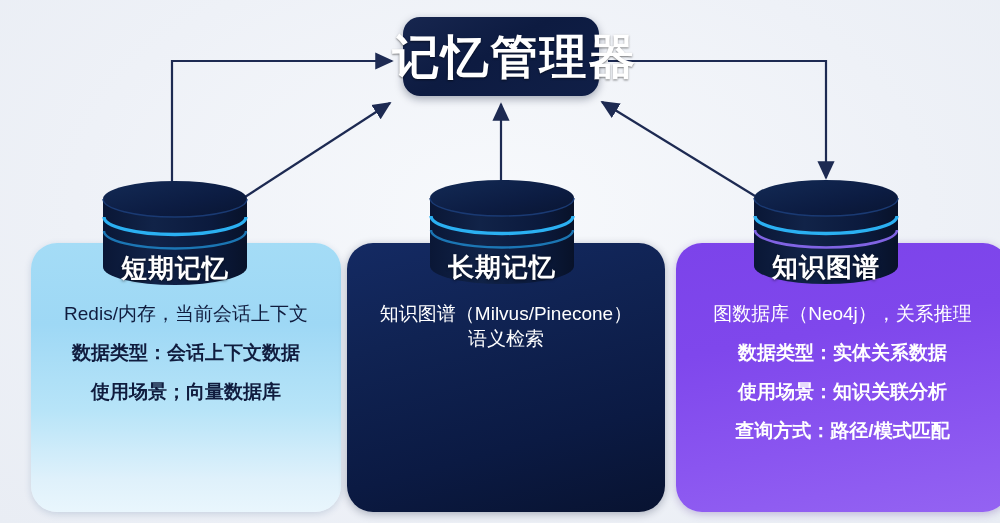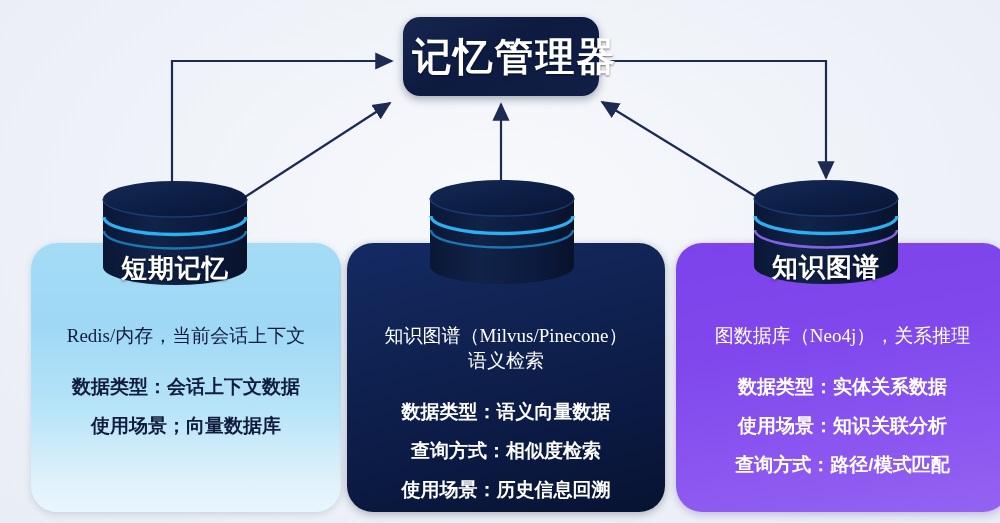--- a/index.html
+++ b/index.html
@@ -40,21 +40,21 @@
     height: 79px;
     border-radius: 17px;
     background: linear-gradient(150deg, #17264f 0%, #0d1b41 45%, #101f47 100%);
     box-shadow: 0 3px 9px rgba(10,20,50,0.35);
     display: flex;
     align-items: center;
     justify-content: center;
   }
   .manager-label {
     color: #ffffff;
-    font-size: 39px;
+    font-size: 47px;
     font-weight: bold;
     letter-spacing: 2px;
     line-height: 1;
     text-shadow: 0 1px 2px rgba(0,0,0,0.5);
     white-space: nowrap;
     margin-left: 28px;
   }
 
   
   .card {
@@ -74,26 +74,24 @@
     align-items: center;
     justify-content: flex-start;
     padding: 0 12px;
     box-sizing: border-box;
   }
   .headline {
     font-size: 19px;
     line-height: 25px;
     text-align: center;
     font-weight: normal;
-    margin-top: 22px;
     white-space: pre-line;
-    font-family: Liberation Serif, serif;
   }
   .attr-list {
-    margin-top: 28px;
+    margin-top: 16px;
     display: flex;
     flex-direction: column;
     gap: 17px;
     align-items: center;
   }
   .attr-row {
     font-size: 19px;
     line-height: 22px;
     font-weight: bold;
     white-space: nowrap;
@@ -192,25 +190,20 @@
         <div class="attr-row">数据类型：会话上下文数据</div>
         <div class="attr-row">使用场景；向量数据库</div>
       </div>
     </div>
   </div>
 
   <div class="card" id="card-long">
     <div class="card-body">
       <div class="headline">知识图谱（Milvus/Pinecone）
 语义检索</div>
-      <div class="attr-list">
-        <div class="attr-row">数据类型：语义向量数据</div>
-        <div class="attr-row">查询方式：相似度检索</div>
-        <div class="attr-row">使用场景：历史信息回溯</div>
-      </div>
     </div>
   </div>
 
   <div class="card" id="card-graph">
     <div class="card-body">
       <div class="headline">图数据库（Neo4j），关系推理</div>
       <div class="attr-list">
         <div class="attr-row">数据类型：实体关系数据</div>
         <div class="attr-row">使用场景：知识关联分析</div>
         <div class="attr-row">查询方式：路径/模式匹配</div>
@@ -256,20 +249,21 @@
           <stop offset="60%" stop-color="#0c1c42"></stop>
           <stop offset="100%" stop-color="#091532"></stop>
         </linearGradient>
       </defs>
       <path d="M2,20 L2,88 A72,18 0 0 0 146,88 L146,20 Z" fill="url(#bodyB)"></path>
       <ellipse cx="74" cy="20" rx="72" ry="18" fill="url(#topB)"></ellipse>
       <path d="M2,20 A72,18 0 0 0 146,20" fill="none" stroke="#1a3a73" stroke-width="1.4"></path>
       <path d="M3,38 A71,17.5 0 0 0 145,38" fill="none" stroke="#2bb0f2" stroke-width="3.4"></path>
       <path d="M3,52 A71,17.5 0 0 0 145,52" fill="none" stroke="#1f86c9" stroke-width="2.4" opacity="0.85"></path>
     </svg>
+    <div class="cyl-label">长期记忆</div>
   </div>
 
   <div class="cyl" id="cyl-graph">
     <svg class="cyl-svg" width="148" height="108" viewBox="0 0 148 108">
       <defs>
         <linearGradient id="bodyC" x1="0" y1="0" x2="1" y2="0">
           <stop offset="0%" stop-color="#0a1736"></stop>
           <stop offset="35%" stop-color="#112348"></stop>
           <stop offset="75%" stop-color="#0b1a3d"></stop>
           <stop offset="100%" stop-color="#081229"></stop>

